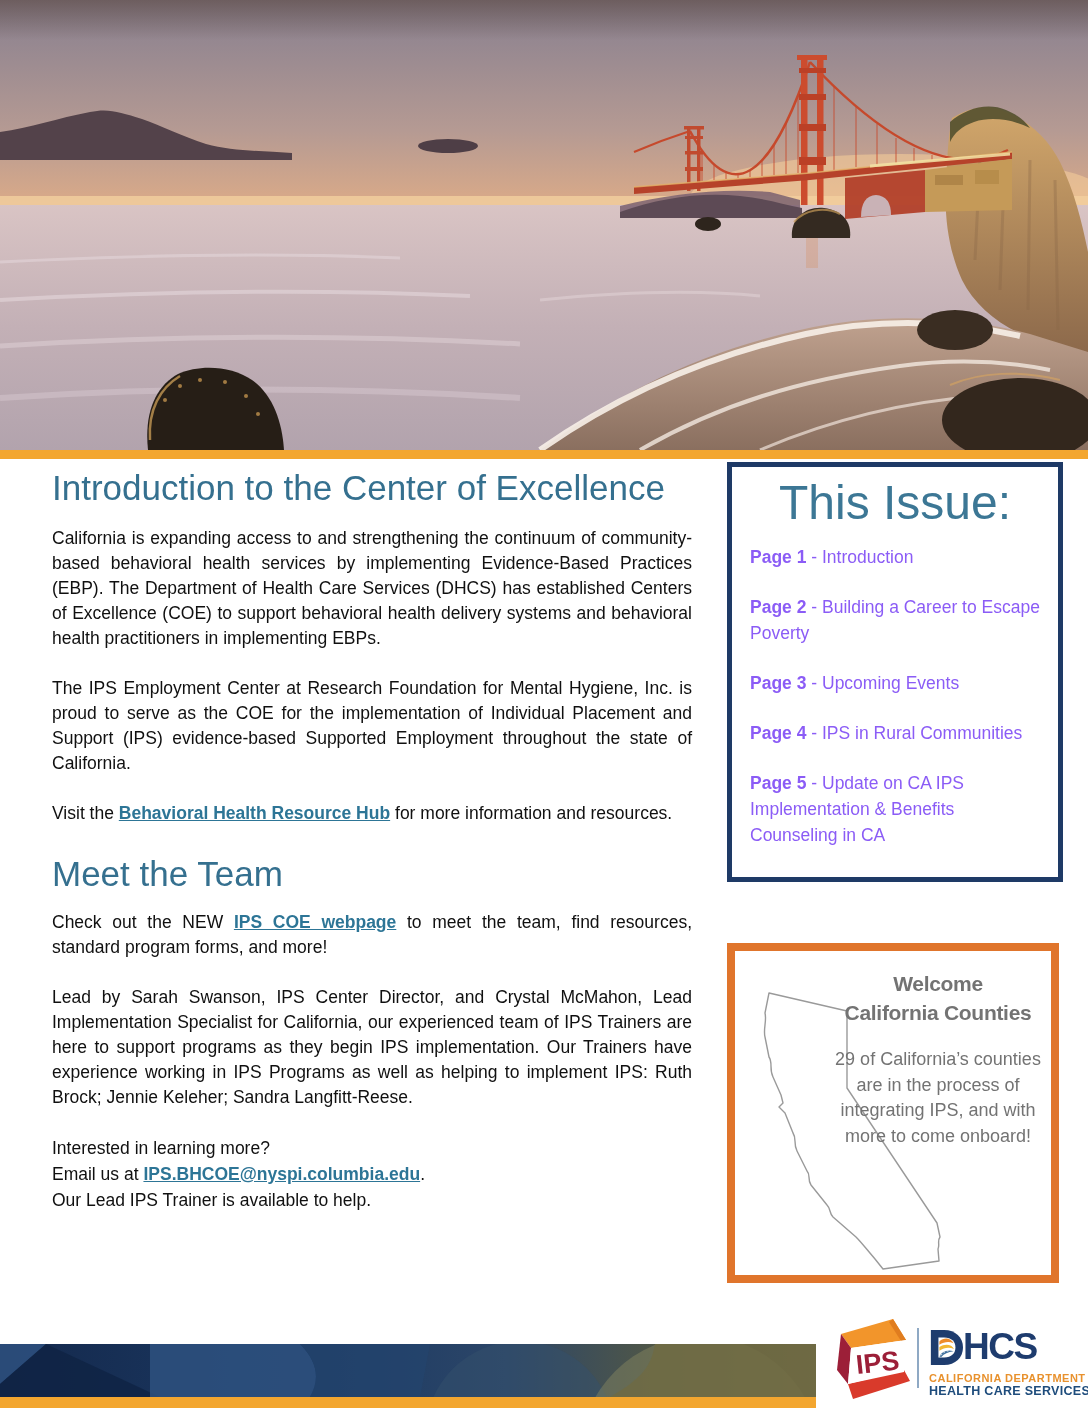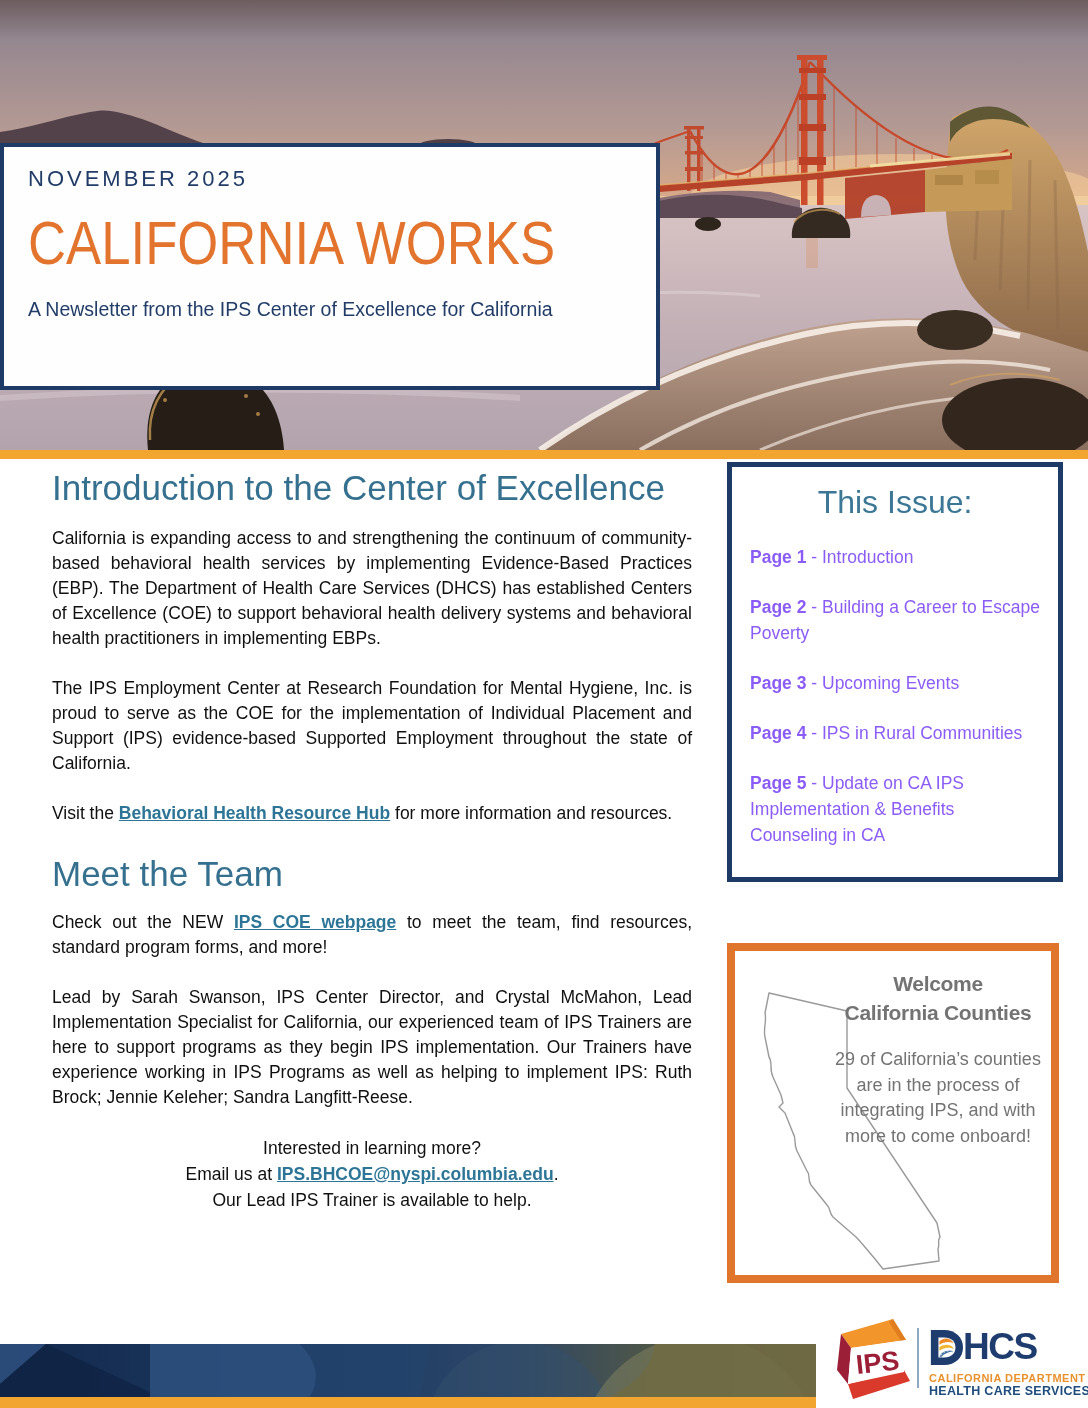--- a/index.html
+++ b/index.html
@@ -18,27 +18,27 @@
   .nl-title span{display:inline-block;transform:scaleX(.85);transform-origin:left center;}
   .nl-subtitle{margin-top:22px;font-size:19.5px;color:#223c68;white-space:nowrap;}
 
   .orange-divider{position:absolute;left:0;top:450px;width:1088px;height:9px;background:#f3a62f;}
 
   
   .main-col{position:absolute;left:52px;top:466px;width:640px;color:#101010;}
   .section-h{font-size:35px;line-height:44px;font-weight:400;color:#35708f;margin:0 0 16px;width:620px;}
   .section-h.team{margin-top:26px;margin-bottom:14px;}
   .body-p{font-size:17.5px;line-height:25px;text-align:justify;margin:0 0 25px;}
-  .plain-lines{font-size:17.5px;line-height:26px;margin-top:2px;text-align:center;}
+  .plain-lines{font-size:17.5px;line-height:26px;margin-top:2px;}
   .link{color:#2d7596;font-weight:700;text-decoration:underline;cursor:pointer;}
 
   
   .issue-box{position:absolute;left:727px;top:462px;width:336px;height:420px;box-sizing:border-box;
              border:5px solid #1e3a66;background:#ffffff;}
-  .issue-title{text-align:center;font-size:32px;line-height:43px;color:#3c7795;margin:14px 8px 20px;}
+  .issue-title{text-align:center;font-size:48px;line-height:43px;color:#3c7795;margin:14px 8px 20px;}
   .issue-item{font-size:17.5px;line-height:26px;color:#8b5cf6;padding:0 18px;margin-bottom:24px;}
   .issue-item b{font-weight:700;}
 
   
   .welcome-box{position:absolute;left:727px;top:943px;width:332px;height:340px;box-sizing:border-box;
                border:8px solid #e0752c;background:#ffffff;}
   .ca-map{position:absolute;left:6px;top:34px;}
   .welcome-text{position:absolute;right:6px;top:18px;width:214px;text-align:center;color:#737373;}
   .welcome-title{font-weight:700;font-size:21px;line-height:29px;letter-spacing:-0.3px;}
   .welcome-body{margin-top:20px;font-size:18px;line-height:25.5px;}
@@ -184,25 +184,20 @@
       <g fill="#c1924e" opacity="0.8">
         <circle cx="165" cy="400" r="2"></circle>
           <circle cx="180" cy="386" r="2"></circle>
           <circle cx="200" cy="380" r="2"></circle>
         <circle cx="225" cy="382" r="2"></circle>
           <circle cx="246" cy="396" r="2"></circle>
           <circle cx="258" cy="414" r="2"></circle>
       </g>
     </svg>
 
-    <div class="title-box">
-      <div class="issue-date">NOVEMBER 2025</div>
-      <div class="nl-title"><span>CALIFORNIA WORKS</span></div>
-      <div class="nl-subtitle">A Newsletter from the IPS Center of Excellence for California</div>
-    </div>
   </div>
 
   <div class="orange-divider"></div>
 
   <div class="main-col">
     <div class="section-h">Introduction to the Center of Excellence</div>
     <p class="body-p">California is expanding access to and strengthening the continuum of community-based behavioral health services by implementing Evidence-Based Practices (EBP). The Department of Health Care Services (DHCS) has established Centers of Excellence (COE) to support behavioral health delivery systems and behavioral health practitioners in implementing EBPs.</p>
     <p class="body-p">The IPS Employment Center at Research Foundation for Mental Hygiene, Inc. is proud to serve as the COE for the implementation of Individual Placement and Support (IPS) evidence-based Supported Employment throughout the state of California.</p>
     <p class="body-p"><span>Visit the</span>
       <a class="link">Behavioral Health Resource Hub</a>

